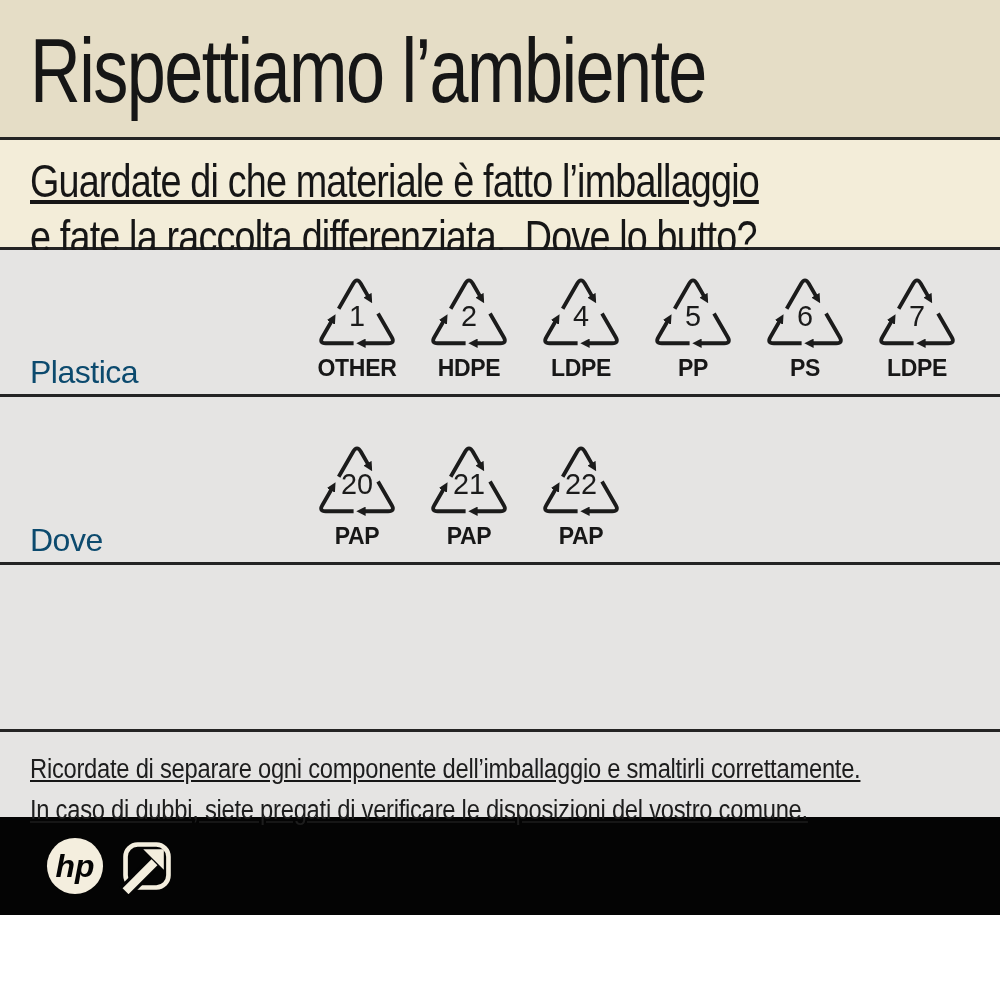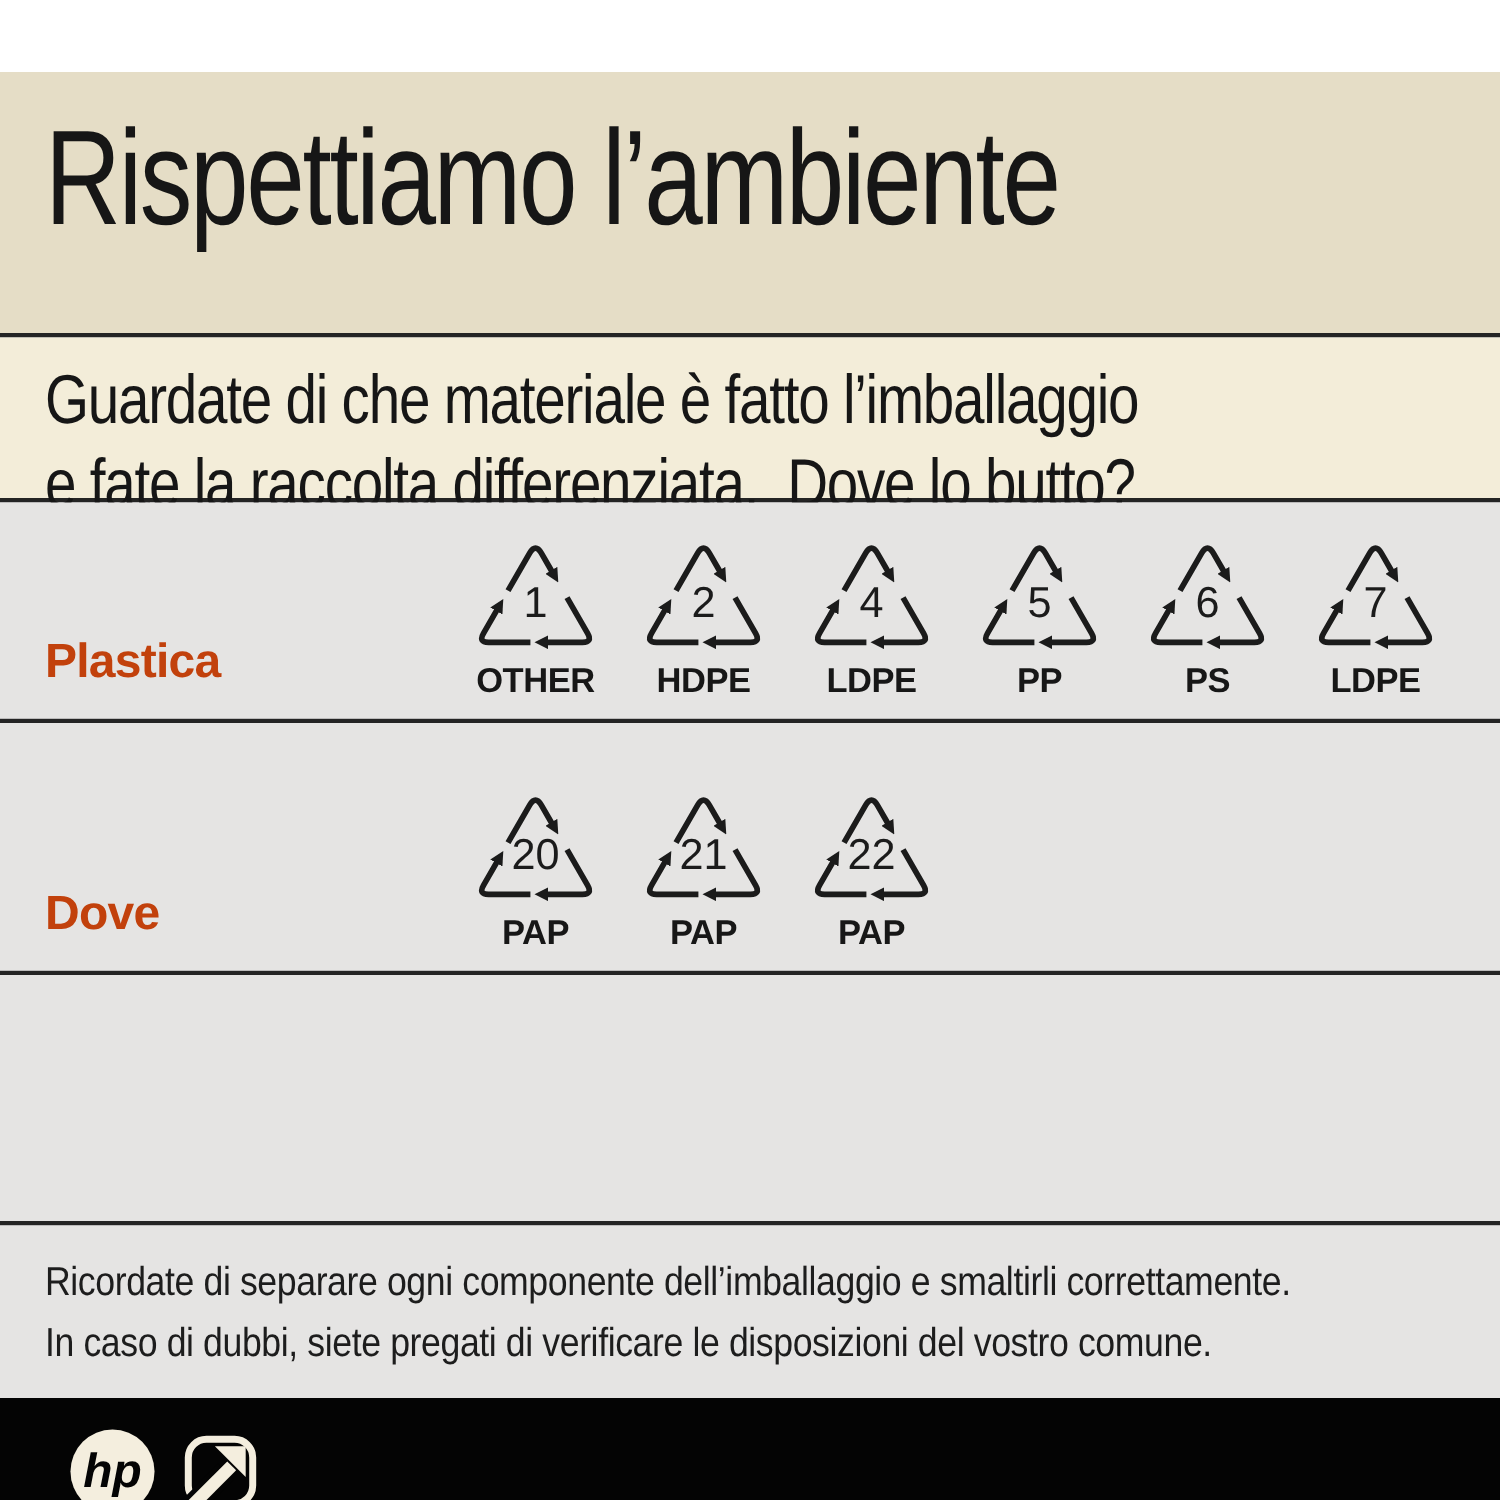--- a/index.html
+++ b/index.html
@@ -16,50 +16,50 @@
   .page{
     position:relative;
     width:1000px;height:1000px;
     overflow:hidden;
     font-family:"Liberation Sans",sans-serif;
     color:var(--text-dark);
     background:#ffffff;
   }
   
   .title-band{
-    height:174px;background:var(--band-beige);
+    height:137px;background:var(--band-beige);
     padding:26px 0 0 30px;
-    margin-top:48px;
   }
   .title-band h1{
     font-size:90px;font-weight:400;line-height:1;
     letter-spacing:-2px;white-space:nowrap;
     transform:scaleX(0.78);transform-origin:left top;
   }
   .divider{height:3px;background:var(--divider-dark);}
   .subtitle-band{
     height:107px;background:var(--band-cream);
     padding:13px 0 0 30px;
+    text-decoration:underline;
   }
   .subtitle-line{
     font-size:46px;font-weight:400;line-height:56px;
     letter-spacing:-1px;white-space:pre-wrap;
     transform:scaleX(0.82);transform-origin:left top;
   }
   
   .material-row{
     position:relative;background:var(--row-gray);
   }
   .row-1{height:144px;}
   .row-2{height:165px;}
   .row-3{height:164px;}
   .row-label{
-    position:absolute;left:30px;bottom:20px;
-    font-size:32px;font-weight:700;letter-spacing:-0.5px;
-    color:#c2410c;
+    position:absolute;left:30px;bottom:3px;
+    font-size:32px;font-weight:400;letter-spacing:-0.5px;
+    color:#0c4a6e;
   }
   .symbols{
     position:absolute;left:313px;bottom:12px;
     display:flex;gap:24px;align-items:flex-end;
   }
   .symbol-col{
     width:88px;display:flex;flex-direction:column;align-items:center;
   }
   .recycle-svg{width:88px;height:78px;display:block;}
   .recycle-svg .arr{
@@ -69,22 +69,23 @@
     font-family:"Liberation Sans",sans-serif;
     font-size:34px;font-weight:400;fill:#1b1b1b;
     text-anchor:middle;
   }
   .symbol-label{
     margin-top:5px;font-size:23px;font-weight:700;
     letter-spacing:-0.3px;color:#171717;white-space:nowrap;
   }
   
   .footer-note{
-    height:115px;background:var(--row-gray);
+    height:85px;background:var(--row-gray);
     padding:17px 16px 0 30px;
+    text-decoration:underline;
   }
   .note-line{
     font-size:27px;font-weight:400;line-height:41px;
     letter-spacing:-0.3px;white-space:nowrap;
     transform:scaleX(0.88);transform-origin:left top;
     color:#1d1d1d;
   }
   
   .brand-bar{
     height:98px;background:var(--bar-black);

